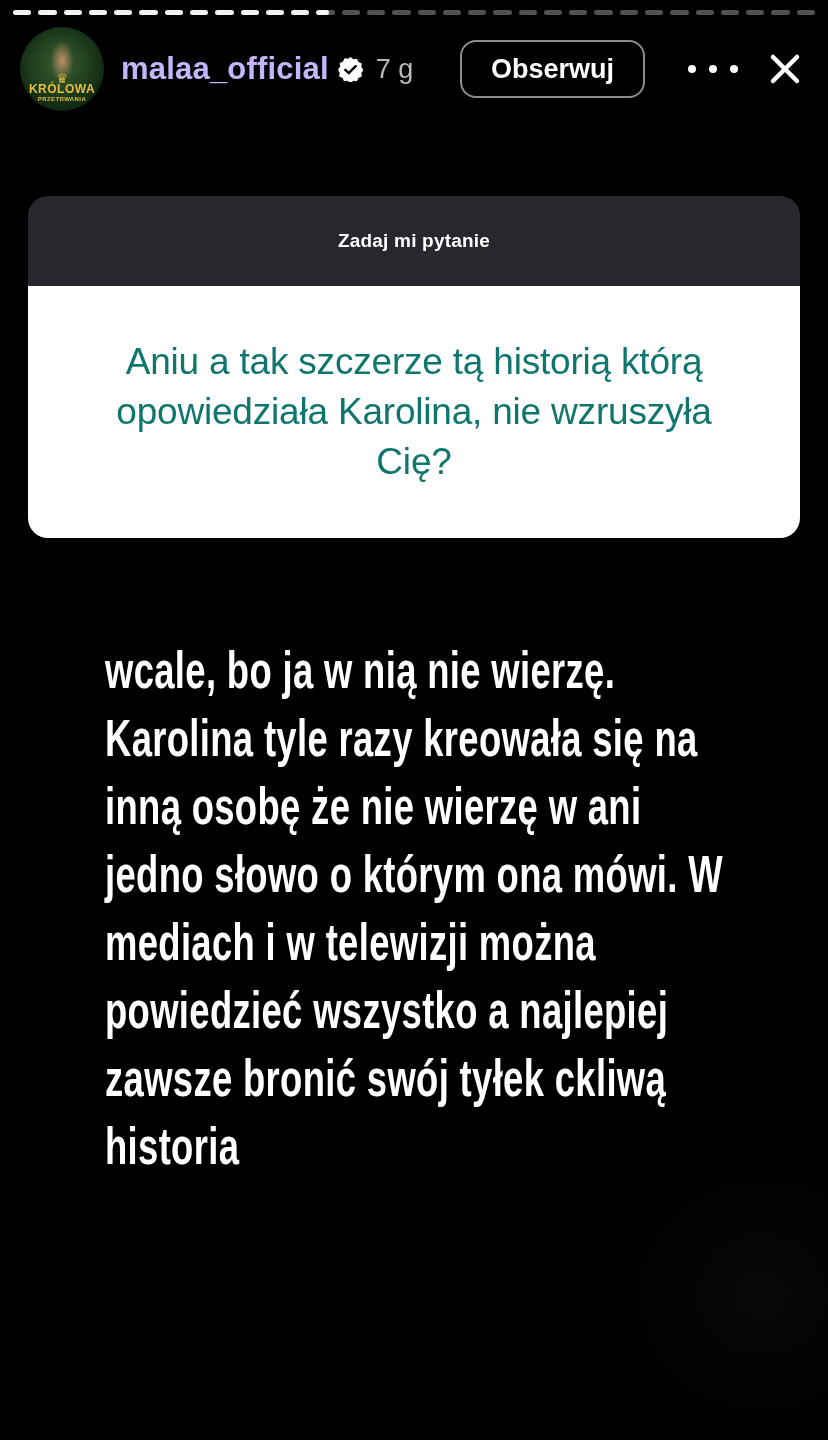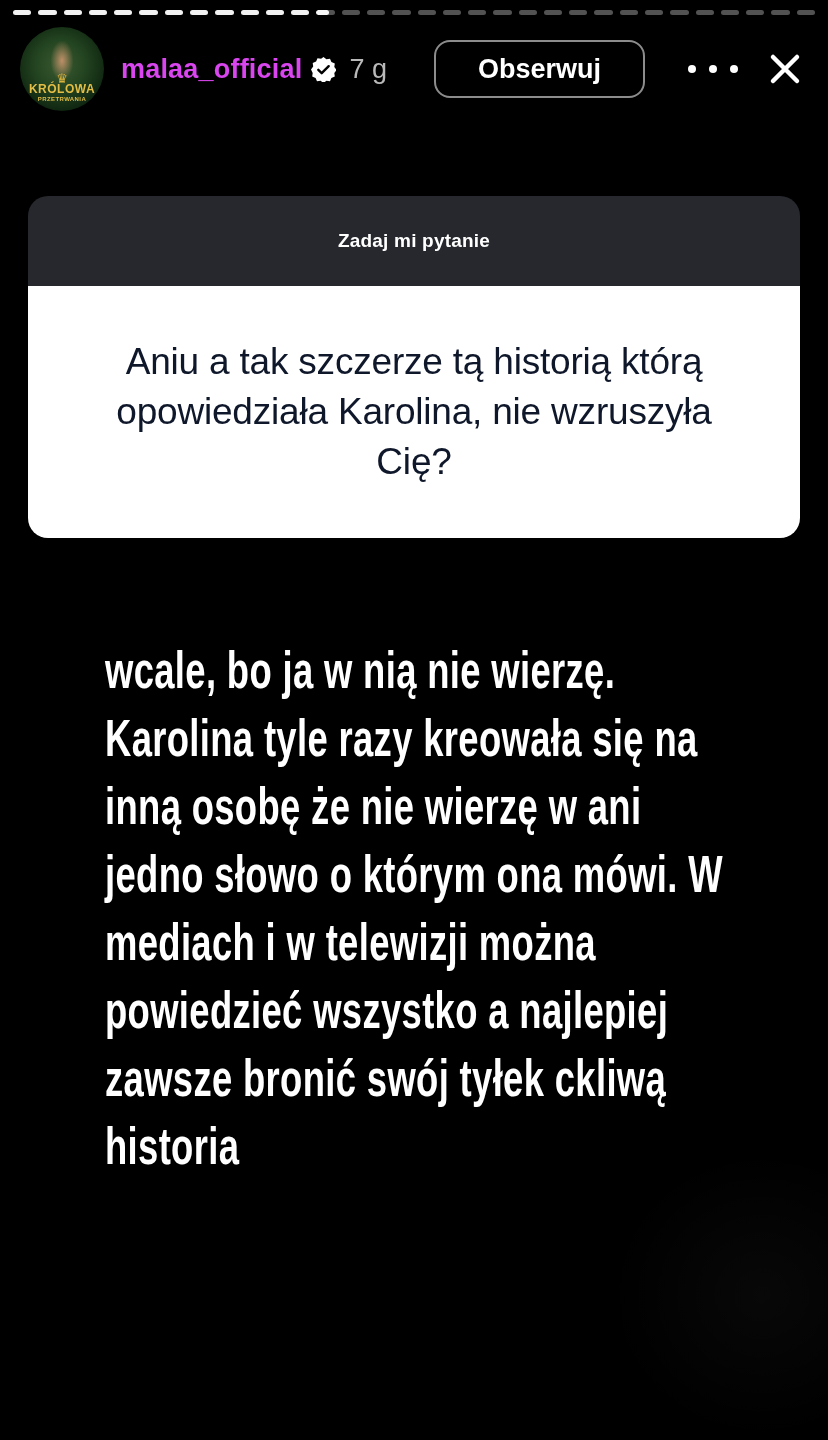--- a/index.html
+++ b/index.html
@@ -32,47 +32,47 @@
     background:
       radial-gradient(ellipse 16px 28px at 50% 40%, rgba(196,146,106,0.95), rgba(196,146,106,0) 72%),
       radial-gradient(circle at 48% 45%, #3a5a31 0%, #234420 40%, #0e2410 75%, #081407 100%);
     position:relative;display:flex;flex-direction:column;align-items:center;justify-content:flex-end;
     padding-bottom:8px;overflow:hidden;
   }
   .avatar .crown{color:#d9b23c;font-size:13px;line-height:10px;font-family:"DejaVu Sans",sans-serif;}
   .avatar .av-line1{color:#e3bd45;font-size:12px;font-weight:bold;line-height:11px;letter-spacing:0.5px;}
   .avatar .av-line2{color:#e3bd45;font-size:6px;font-weight:bold;line-height:8px;letter-spacing:0.4px;}
   .namegroup{display:flex;align-items:center;margin-left:17px;min-width:0;}
-  .username{font-size:27px;font-weight:bold;color:#d946ef;letter-spacing:0.2px;}
+  .username{font-size:31px;font-weight:bold;color:#c4b5fd;letter-spacing:0.2px;}
   .badge{width:25px;height:25px;margin-left:9px;flex:0 0 auto;}
   .timestamp{font-size:27px;color:#b9b9b9;margin-left:13px;font-weight:400;}
   .spacer{flex:1;}
   .follow-btn{
-    height:58px;padding:0 42px;border:2px solid rgba(255,255,255,0.55);
+    height:58px;padding:0 29px;border:2px solid rgba(255,255,255,0.55);
     border-radius:16px;background:transparent;color:#fff;
     font-family:"Liberation Sans",sans-serif;font-size:27px;font-weight:bold;
     display:flex;align-items:center;justify-content:center;cursor:pointer;
   }
   .more{display:flex;gap:13px;margin-left:43px;align-items:center;cursor:pointer;padding:10px 0;}
   .more i{width:8px;height:8px;border-radius:50%;background:#fff;display:block;}
   .close{margin-left:22px;cursor:pointer;display:flex;align-items:center;}
   
   .sticker{
     position:absolute;left:28px;top:196px;width:772px;border-radius:20px;
     overflow:hidden;box-shadow:0 4px 14px rgba(0,0,0,0.45);
   }
   .sticker-header{
     height:90px;background:#26282d;display:flex;align-items:center;justify-content:center;
   }
   .sticker-title{font-size:19px;font-weight:bold;color:#fff;letter-spacing:0.2px;}
   .sticker-body{
     height:252px;background:#fff;display:flex;align-items:center;justify-content:center;
   }
   .question-text{
-    white-space:pre-line;text-align:center;color:#0f172a;
+    white-space:pre-line;text-align:center;color:#0f766e;
     font-size:37px;line-height:50px;font-weight:500;letter-spacing:-0.2px;
   }
   
   .answer{
     position:absolute;left:105px;top:636px;width:960px;
     font-size:52px;line-height:68px;font-weight:bold;color:#fff;
     white-space:pre-line;letter-spacing:0.5px;
     transform:scaleX(0.7);transform-origin:left top;
   }
 </style>

